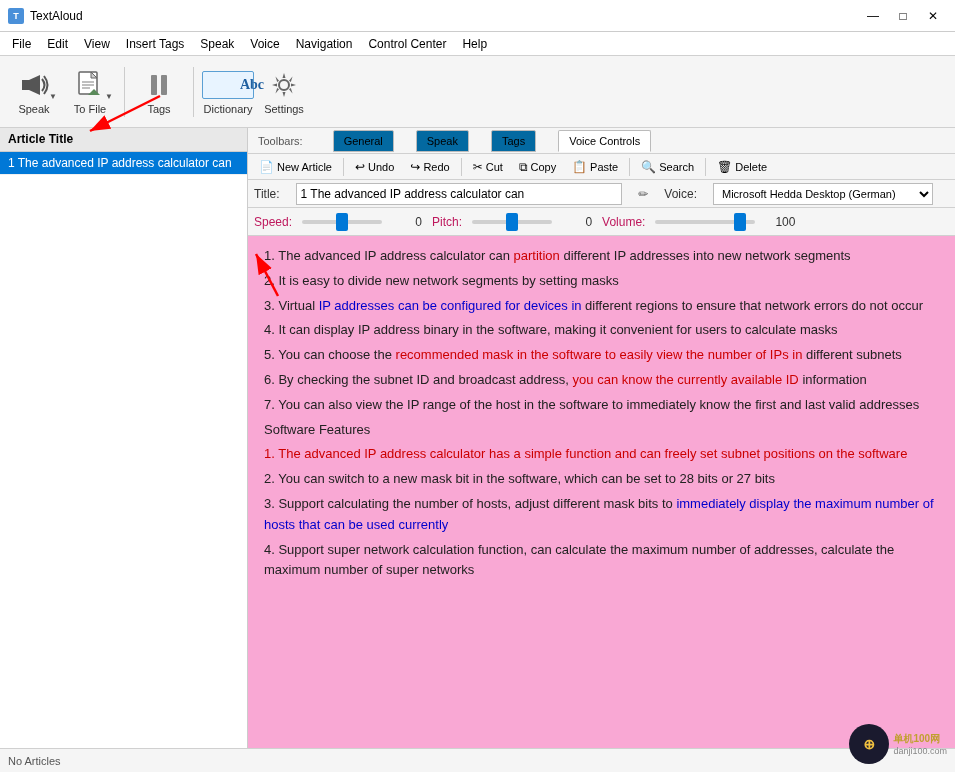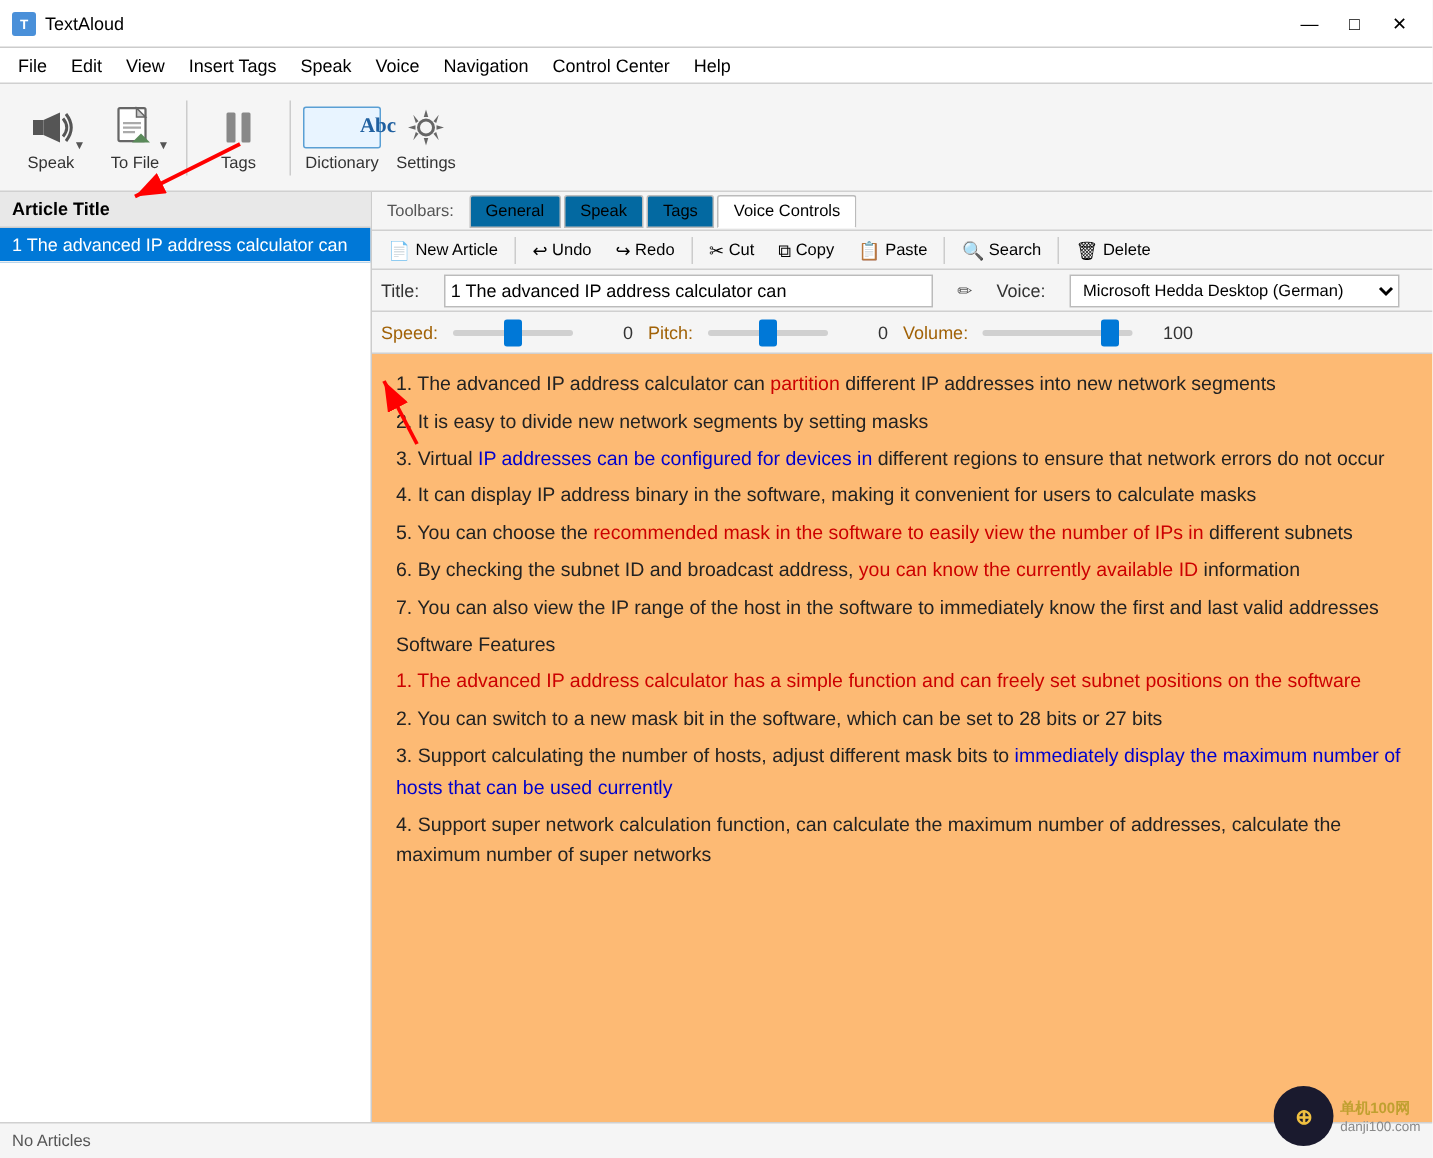--- a/index.html
+++ b/index.html
@@ -109,20 +109,21 @@
       background: #f5f5f5;
       border-bottom: 1px solid #d0d0d0;
       display: flex;
       align-items: center;
       height: 26px;
     }
     .toolbar-tabs {
       display: flex;
       align-items: center;
       padding: 0 4px;
+      gap: 20px;
     }
     .tab-label { font-size: 11px; margin-right: 4px; color: #555; padding: 2px 6px; }
     .tab-btn {
       font-size: 11px;
       padding: 2px 10px;
       border: 1px solid #bbb;
       background: #0369a1;
       cursor: pointer;
       margin-right: 2px;
       border-radius: 2px 2px 0 0;
@@ -191,21 +192,21 @@
     
     .spv-row {
       display: flex;
       align-items: center;
       padding: 3px 6px;
       border-bottom: 1px solid #d0d0d0;
       background: #f5f5f5;
       height: 28px;
       gap: 10px;
     }
-    .spv-label { font-size: 12px; color: #a16207; }
+    .spv-label { font-size: 12px; color: #be185d; }
     .spv-slider {
       width: 80px;
       height: 4px;
       background: #d0d0d0;
       border-radius: 2px;
       position: relative;
       cursor: pointer;
     }
     .spv-slider-handle {
       width: 12px;
@@ -220,21 +221,21 @@
     .spv-value { font-size: 12px; color: #333; min-width: 30px; text-align: right; }
 
     
     .content-area {
       flex: 1;
       overflow-y: auto;
       padding: 10px 16px;
       font-size: 13px;
       line-height: 1.6;
       color: #222;
-      background: #fdba74;
+      background: #f9a8d4;
       position: relative;
     }
     .content-area p { margin-bottom: 4px; }
     .content-text-red { color: #cc0000; }
     .content-text-blue { color: #0000cc; }
     .content-section-title { font-weight: normal; }
 
     
     .status-bar {
       background: #f5f5f5;

